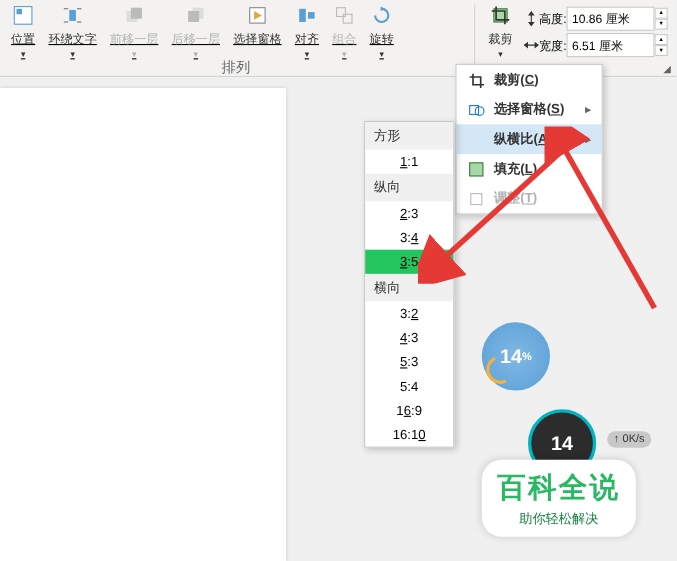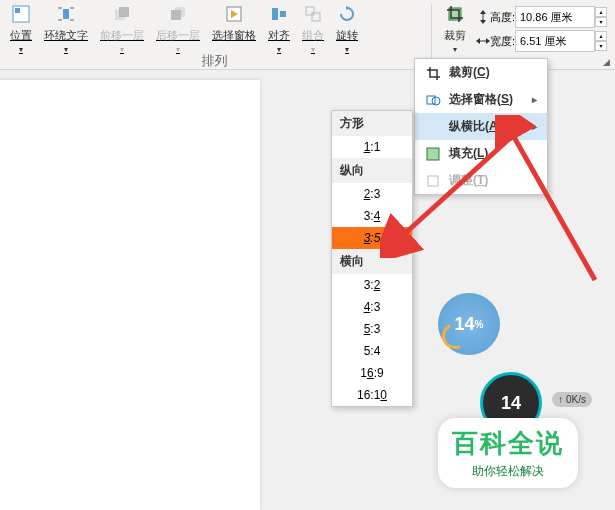--- a/index.html
+++ b/index.html
@@ -24,23 +24,23 @@
 
 .canvas { position: absolute; left: 0; top: 80px; width: 260px; height: 430px; background: #fff; box-shadow: 0 0 4px rgba(0,0,0,0.15); }
 
 .dropdown { position: absolute; background: #fff; border: 1px solid #c8c8c8; box-shadow: 2px 2px 6px rgba(0,0,0,0.2); }
 .dropdown-item { display: flex; align-items: center; padding: 5px 10px; font-size: 12px; color: #333; cursor: pointer; gap: 8px; }
 .dropdown-item.disabled { color: #b0b0b0; }
 .dropdown-item .arrow { margin-left: auto; font-size: 10px; color: #666; }
 .dropdown-item.highlighted { background: #d4e7f7; }
 
 .ratio-menu { position: absolute; background: #fff; border: 1px solid #c8c8c8; box-shadow: 2px 2px 6px rgba(0,0,0,0.2); width: 82px; }
-.ratio-header { background: #f0f0f0; padding: 4px 8px; font-size: 12px; font-weight: bold; color: #333; }
+.ratio-header { background: #f0f0f0; padding: 4px 8px; font-size: 12px; font-weight: normal; color: #333; }
 .ratio-item { padding: 4px 8px; font-size: 12px; text-align: center; cursor: pointer; }
-.ratio-item.selected { background: #f97316; font-style: italic; }
+.ratio-item.selected { background: #22c55e; }
 
 .red-arrow { position: absolute; pointer-events: none; }
 
 .circ-widget { position: absolute; width: 62px; height: 62px; border-radius: 50%; display: flex; align-items: center; justify-content: center; }
 .circ1 { background: radial-gradient(circle at center, #7fb8e6 0%, #5a9fd4 100%); color: #fff; font-size: 18px; font-weight: bold; }
 .circ1 .pct { font-size: 10px; }
 .circ1::after { content: ""; position: absolute; left: 4px; bottom: 6px; width: 20px; height: 20px; border: 3px solid #f5b041; border-top-color: transparent; border-right-color: transparent; border-radius: 50%; transform: rotate(20deg); }
 .circ2 { background: #2c2c2c; color: #fff; font-size: 18px; font-weight: bold; border: 3px solid #00b5c0; }
 
 .net-badge { position: absolute; background: #c8c8c8; color: #333; font-size: 10px; padding: 2px 6px; border-radius: 10px; display: flex; align-items: center; gap: 3px; }

